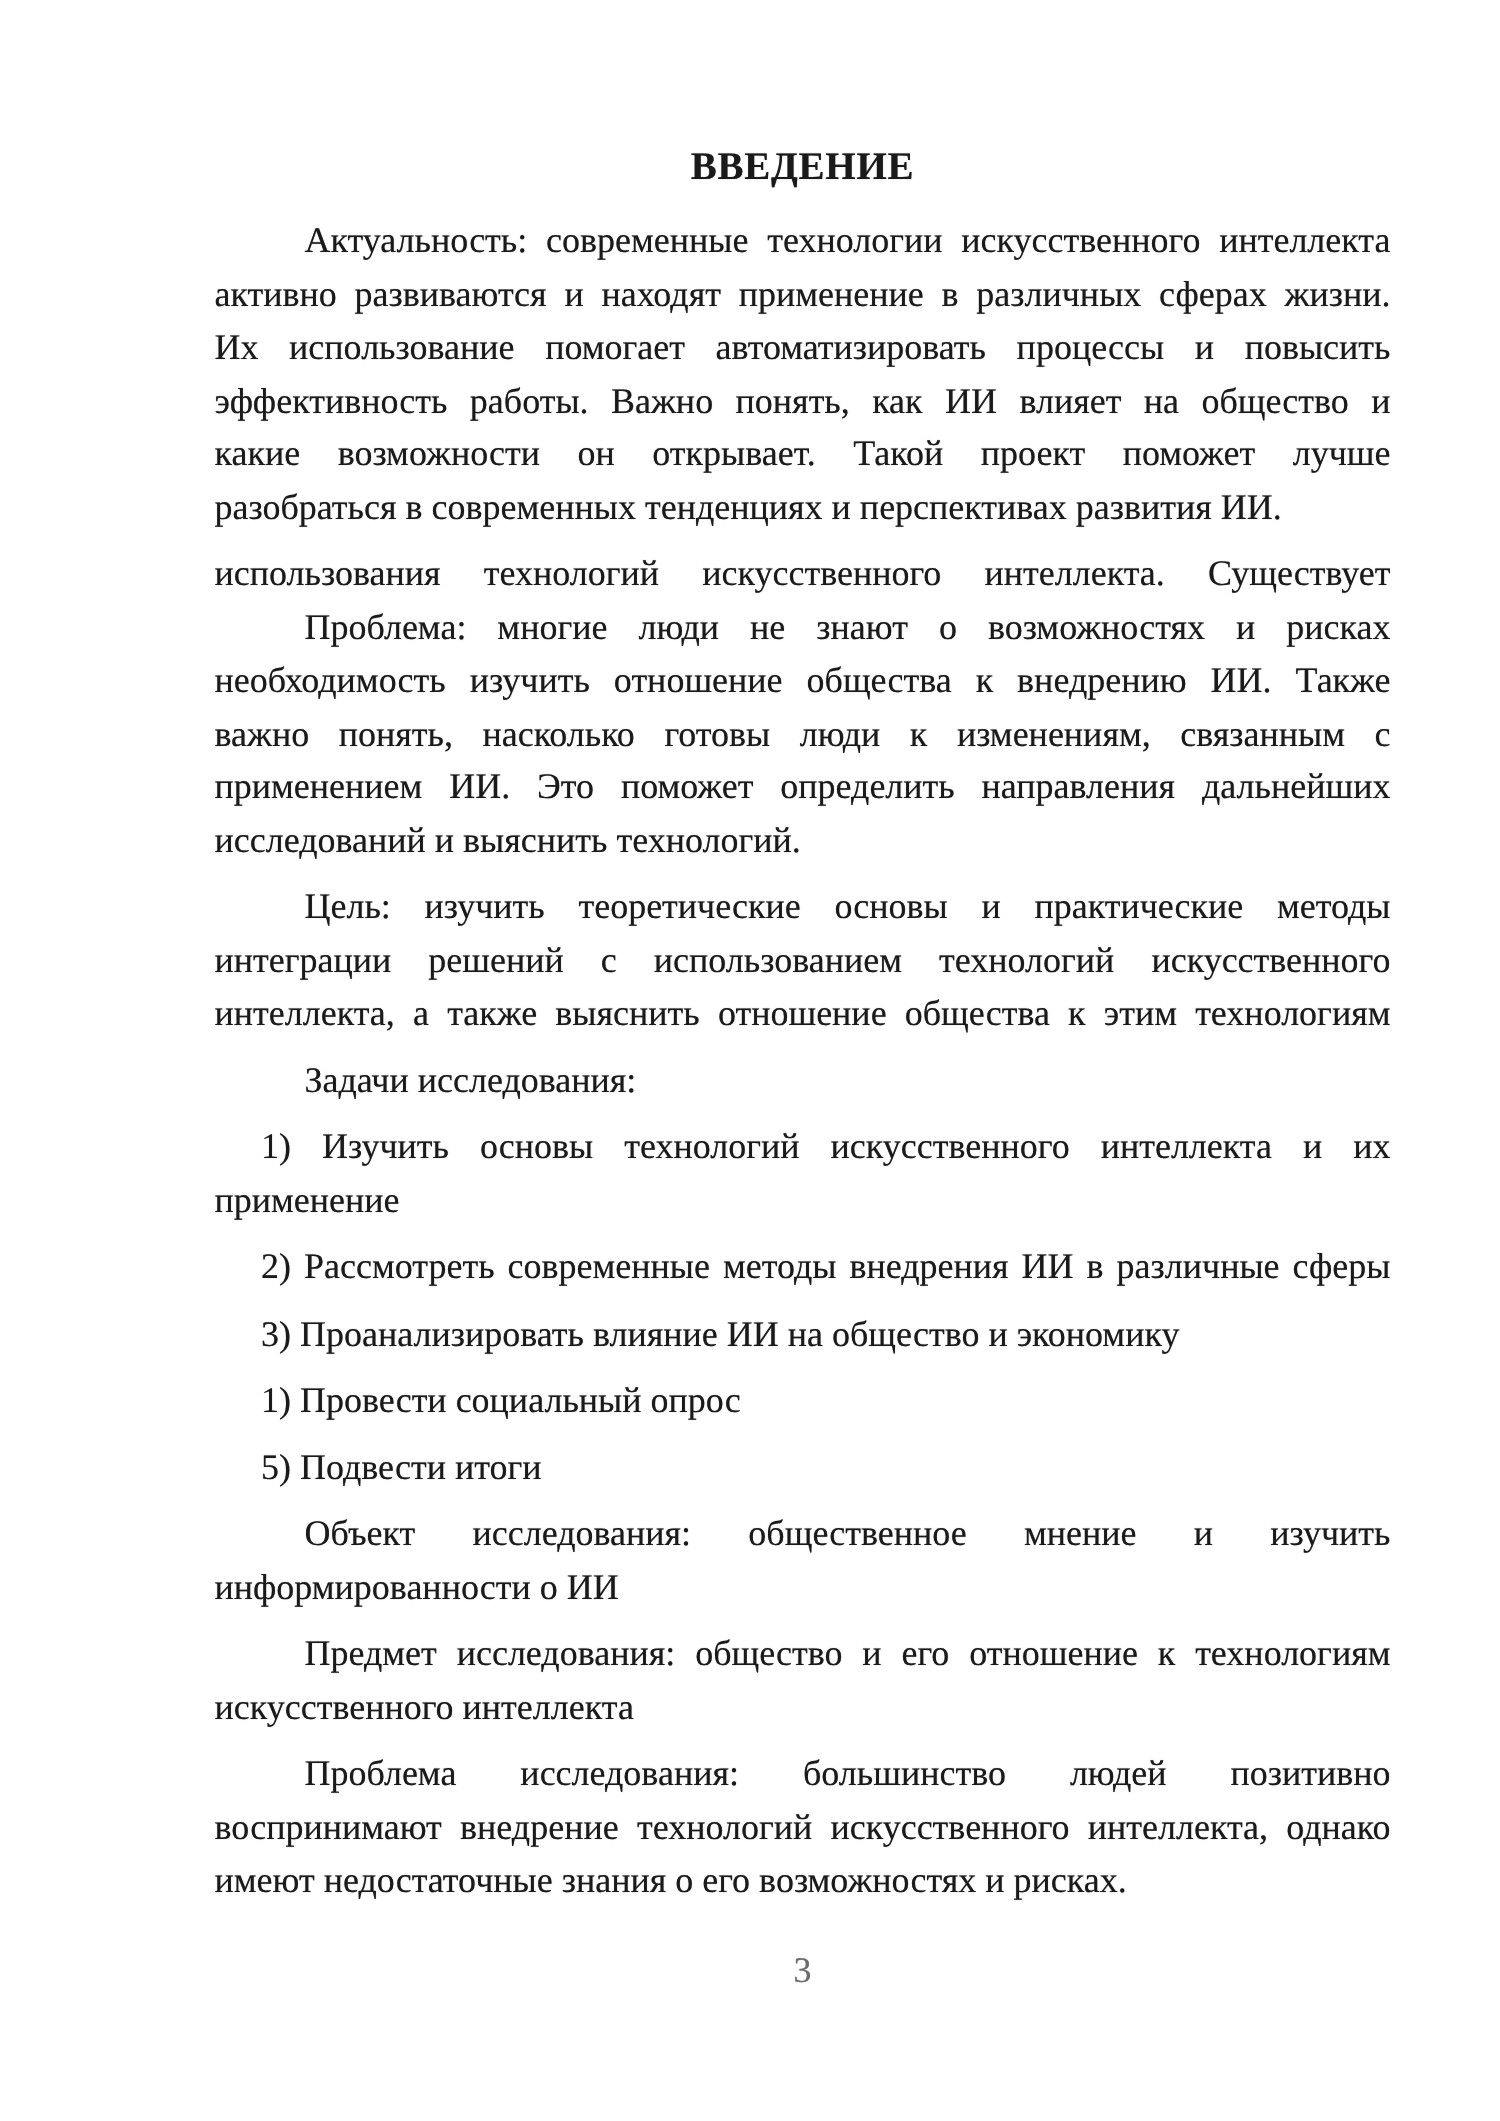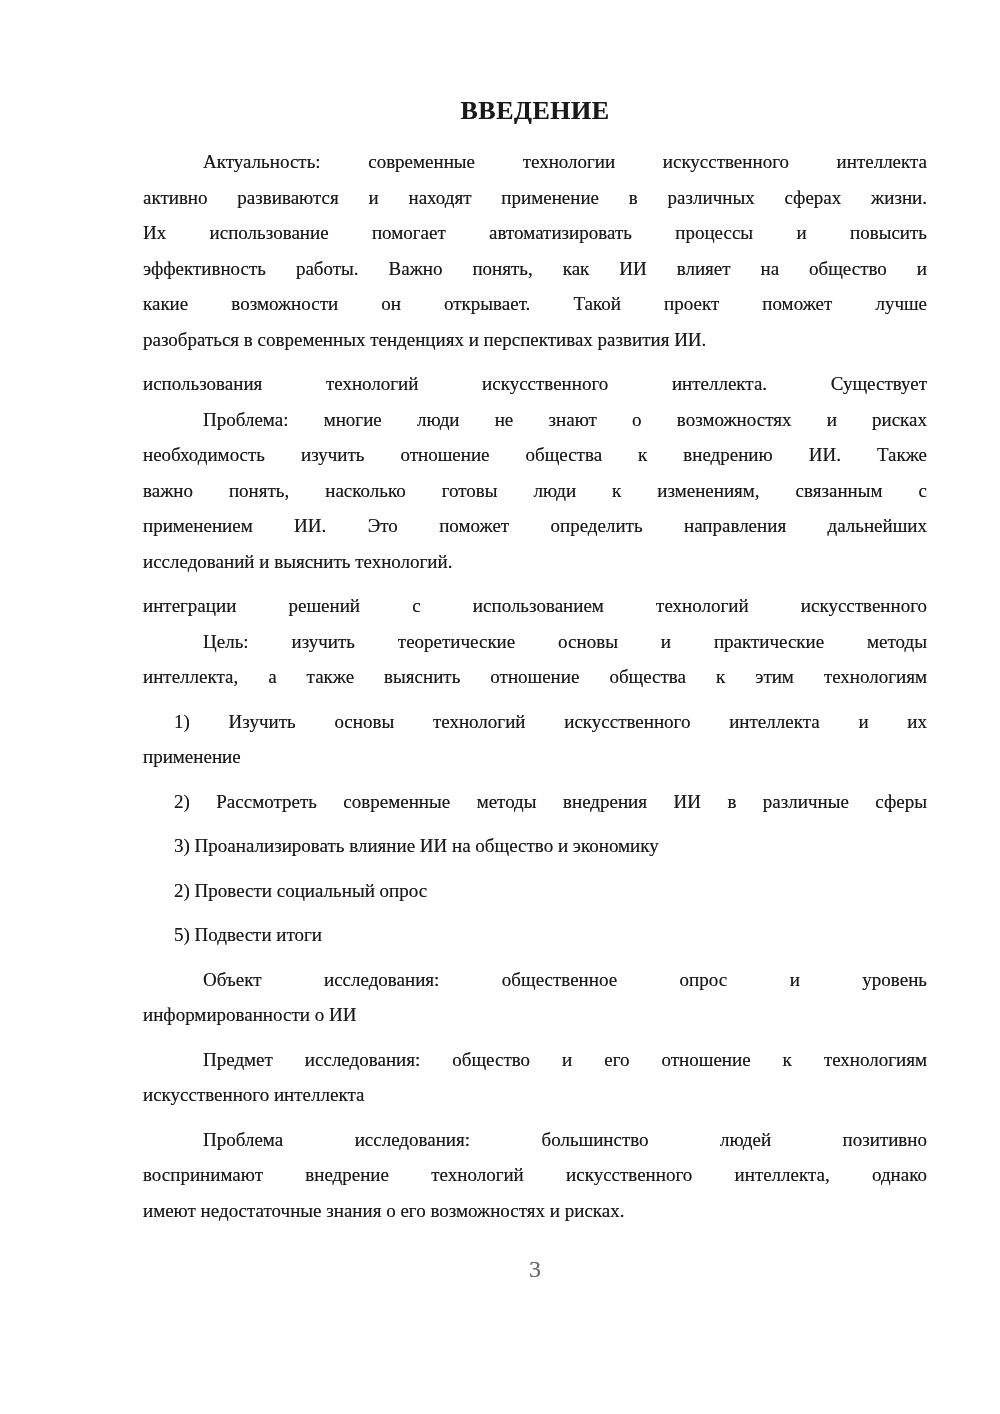--- a/index.html
+++ b/index.html
@@ -26,21 +26,21 @@
     font-weight: bold;
     line-height: 30px;
     text-align: center;
     letter-spacing: 0.5px;
     text-shadow: 0 0 0.6px rgba(20,20,20,0.65);
   }
   .para {
     margin: 0 0 9px 0;
   }
   .line {
-    font-size: 19px;
+    font-size: 24px;
     line-height: 35.5px;
     text-align: justify;
     text-align-last: left;
     white-space: nowrap;
     text-shadow: 0 0 0.6px rgba(20,20,20,0.6);
   }
   .line.fill {
     white-space: normal;
     text-align-last: justify;
   }
@@ -75,49 +75,52 @@
     <div class="para body">
       <div class="line fill">использования технологий искусственного интеллекта. Существует</div>
       <div class="line first fill">Проблема: многие люди не знают о возможностях и рисках</div>
       <div class="line fill">необходимость изучить отношение общества к внедрению ИИ. Также</div>
       <div class="line fill">важно понять, насколько готовы люди к изменениям, связанным с</div>
       <div class="line fill">применением ИИ. Это поможет определить направления дальнейших</div>
       <div class="line">исследований и выяснить технологий.</div>
     </div>
 
     <div class="para body">
+      <div class="line first fill">Цель: изучить теоретические основы и практические методы</div>
       <div class="line fill">интеграции решений с использованием технологий искусственного</div>
-      <div class="line first fill">Цель: изучить теоретические основы и практические методы</div>
       <div class="line fill">интеллекта, а также выяснить отношение общества к этим технологиям</div>
     </div>
 
+    <div class="para body">
+      <div class="line first">Задачи исследования:</div>
+    </div>
 
     <div class="para list">
       <div class="line first fill">1) Изучить основы технологий искусственного интеллекта и их</div>
       <div class="line">применение</div>
     </div>
 
     <div class="para list">
       <div class="line first fill">2) Рассмотреть современные методы внедрения ИИ в различные сферы</div>
     </div>
 
     <div class="para list">
       <div class="line first">3) Проанализировать влияние ИИ на общество и экономику</div>
     </div>
 
     <div class="para list">
-      <div class="line first">2) Провести социальный опрос</div>
+      <div class="line first">1) Провести социальный опрос</div>
     </div>
 
     <div class="para list">
       <div class="line first">5) Подвести итоги</div>
     </div>
 
     <div class="para body">
-      <div class="line first fill">Объект исследования: общественное опрос и уровень</div>
+      <div class="line first fill">Объект исследования: общественное мнение и изучить</div>
       <div class="line">информированности о ИИ</div>
     </div>
 
     <div class="para body">
       <div class="line first fill">Предмет исследования: общество и его отношение к технологиям</div>
       <div class="line">искусственного интеллекта</div>
     </div>
 
     <div class="para body">
       <div class="line first fill">Проблема исследования: большинство людей позитивно</div>

